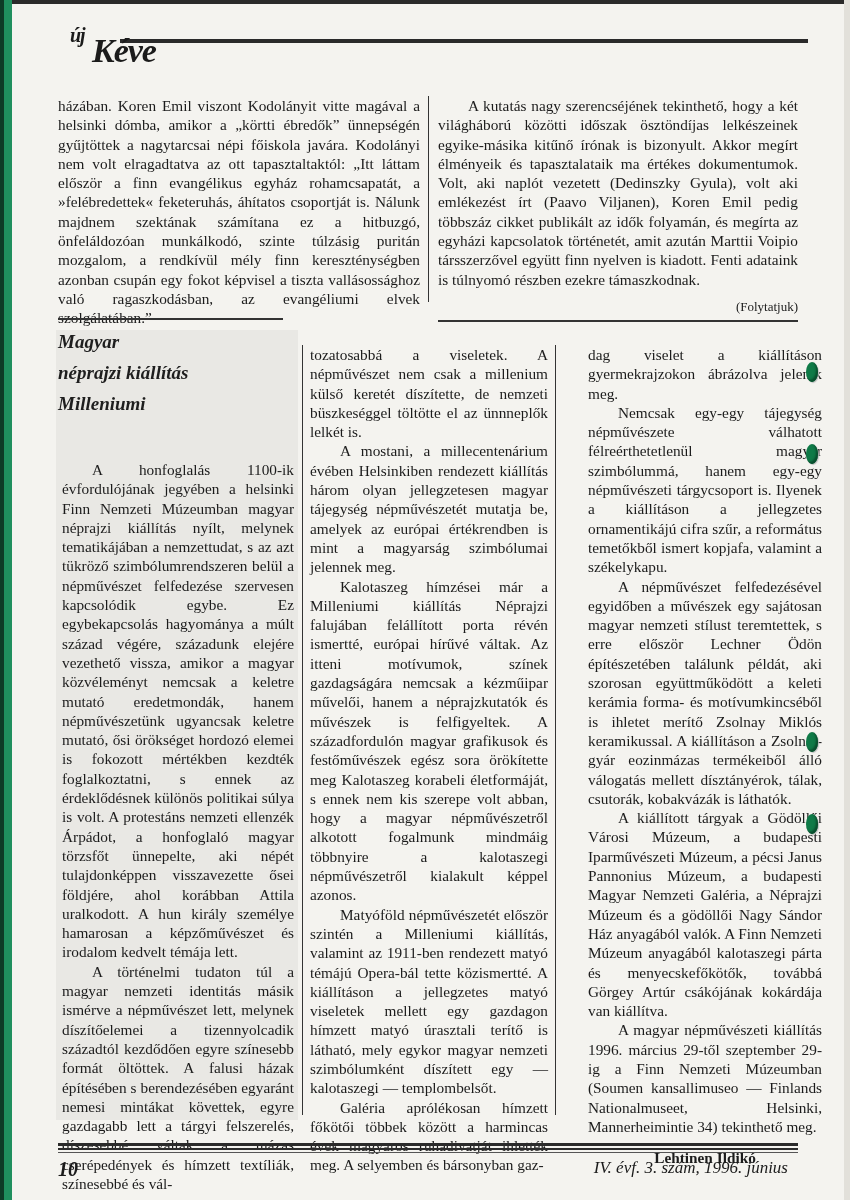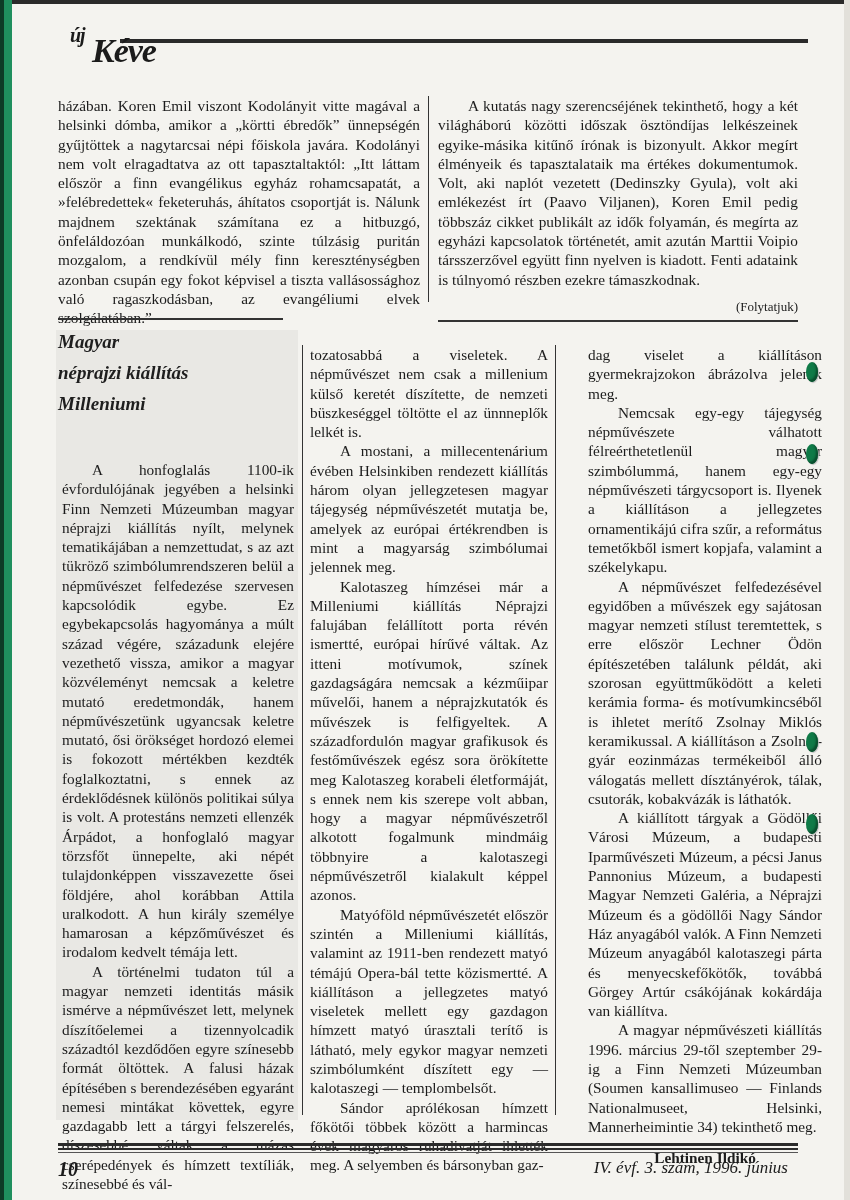--- a/index.html
+++ b/index.html
@@ -82,21 +82,21 @@
   <p class="ind">A honfoglalás 1100-ik évfordulójának jegyében a helsinki Finn Nemzeti Múzeumban magyar néprajzi kiállítás nyílt, melynek tematikájában a nemzettudat, s az azt tükröző szimbólumrendszeren belül a népművészet felfedezése szervesen kapcsolódik egybe. Ez egybekapcsolás hagyománya a múlt század végére, századunk elejére vezethető vissza, amikor a magyar közvéleményt nemcsak a keletre mutató eredetmondák, hanem népművészetünk ugyancsak keletre mutató, ősi örökséget hordozó elemei is fokozott mértékben kezdték foglalkoztatni, s ennek az érdeklődésnek különös politikai súlya is volt. A protestáns nemzeti ellenzék Árpádot, a honfoglaló magyar törzsfőt ünnepelte, aki népét tulajdonképpen visszavezette ősei földjére, ahol korábban Attila uralkodott. A hun király személye hamarosan a képzőművészet és irodalom kedvelt témája lett.</p>
   <p class="ind">A történelmi tudaton túl a magyar nemzeti identitás másik ismérve a népművészet lett, melynek díszítőelemei a tizennyolcadik századtól kezdődően egyre színesebb formát öltöttek. A falusi házak építésében s berendezésében egyaránt nemesi mintákat követtek, egyre gazdagabb lett a tárgyi felszerelés, díszesebbé váltak a mázas cserépedények és hímzett textíliák, színesebbé és vál-</p>
 </div>
 <div class="vrule1"></div>
 
 <div class="col c2">
   <p>tozatosabbá a viseletek. A népművészet nem csak a millenium külső keretét díszítette, de nemzeti büszkeséggel töltötte el az ünnneplők lelkét is.</p>
   <p class="ind">A mostani, a millecentenárium évében Helsinkiben rendezett kiállítás három olyan jellegzetesen magyar tájegység népművészetét mutatja be, amelyek az európai értékrendben is mint a magyarság szimbólumai jelennek meg.</p>
   <p class="ind"><b>Kalotaszeg</b><span> hímzései már a Milleniumi kiállítás Néprajzi falujában felállított porta révén ismertté, európai hírűvé váltak. Az itteni motívumok, színek gazdagságára nemcsak a kézműipar művelői, hanem a néprajzkutatók és művészek is felfigyeltek. A századfordulón magyar grafikusok és festőművészek egész sora örökítette meg Kalotaszeg korabeli életformáját, s ennek nem kis szerepe volt abban, hogy a magyar népművészetről alkotott fogalmunk mindmáig többnyire a kalotaszegi népművészetről kialakult képpel azonos.</span></p>
   <p class="ind"><b>Matyóföld</b><span> népművészetét először szintén a Milleniumi kiállítás, valamint az 1911-ben rendezett matyó témájú Opera-bál tette közismertté. A kiállításon a jellegzetes matyó viseletek mellett egy gazdagon hímzett matyó úrasztali terítő is látható, mely egykor magyar nemzeti szimbólumként díszített egy — kalotaszegi — templombelsőt.</span></p>
-  <p class="ind"><b>Sándor</b><span> aprólékosan hímzett főkötői többek között a harmincas évek magyaros ruhadivatját ihlették meg. A selyemben és bársonyban gaz-</span></p>
+  <p class="ind"><b>Galéria</b><span> aprólékosan hímzett főkötői többek között a harmincas évek magyaros ruhadivatját ihlették meg. A selyemben és bársonyban gaz-</span></p>
 </div>
 <div class="vrule2"></div>
 
 <div class="col c3">
   <p>dag viselet a kiállításon gyermekrajzokon ábrázolva jelenik meg.</p>
   <p class="ind">Nemcsak egy-egy tájegység népművészete válhatott félreérthetetlenül magyar szimbólummá, hanem egy-egy népművészeti tárgycsoport is. Ilyenek a kiállításon a jellegzetes ornamentikájú cifra szűr, a református temetőkből ismert kopjafa, valamint a székelykapu.</p>
   <p class="ind">A népművészet felfedezésével egyidőben a művészek egy sajátosan magyar nemzeti stílust teremtettek, s erre először Lechner Ödön építészetében találunk példát, aki szorosan együttműködött a keleti kerámia forma- és motívumkincséből is ihletet merítő Zsolnay Miklós keramikussal. A kiállításon a Zsolnai-gyár eozinmázas termékeiből álló válogatás mellett dísztányérok, tálak, csutorák, kobakvázák is láthatók.</p>
   <p class="ind">A kiállított tárgyak a Gödöllői Városi Múzeum, a budapesti Iparművészeti Múzeum, a pécsi Janus Pannonius Múzeum, a budapesti Magyar Nemzeti Galéria, a Néprajzi Múzeum és a gödöllői Nagy Sándor Ház anyagából valók. A Finn Nemzeti Múzeum anyagából kalotaszegi párta és menyecskefőkötők, továbbá Görgey Artúr csákójának kokárdája van kiállítva.</p>
   <p class="ind">A magyar népművészeti kiállítás 1996. március 29-től szeptember 29-ig a Finn Nemzeti Múzeumban (Soumen kansallimuseo — Finlands Nationalmuseet, Helsinki, Mannerheimintie 34) tekinthető meg.</p>
   <p class="signature">Lehtinen Ildikó</p>

